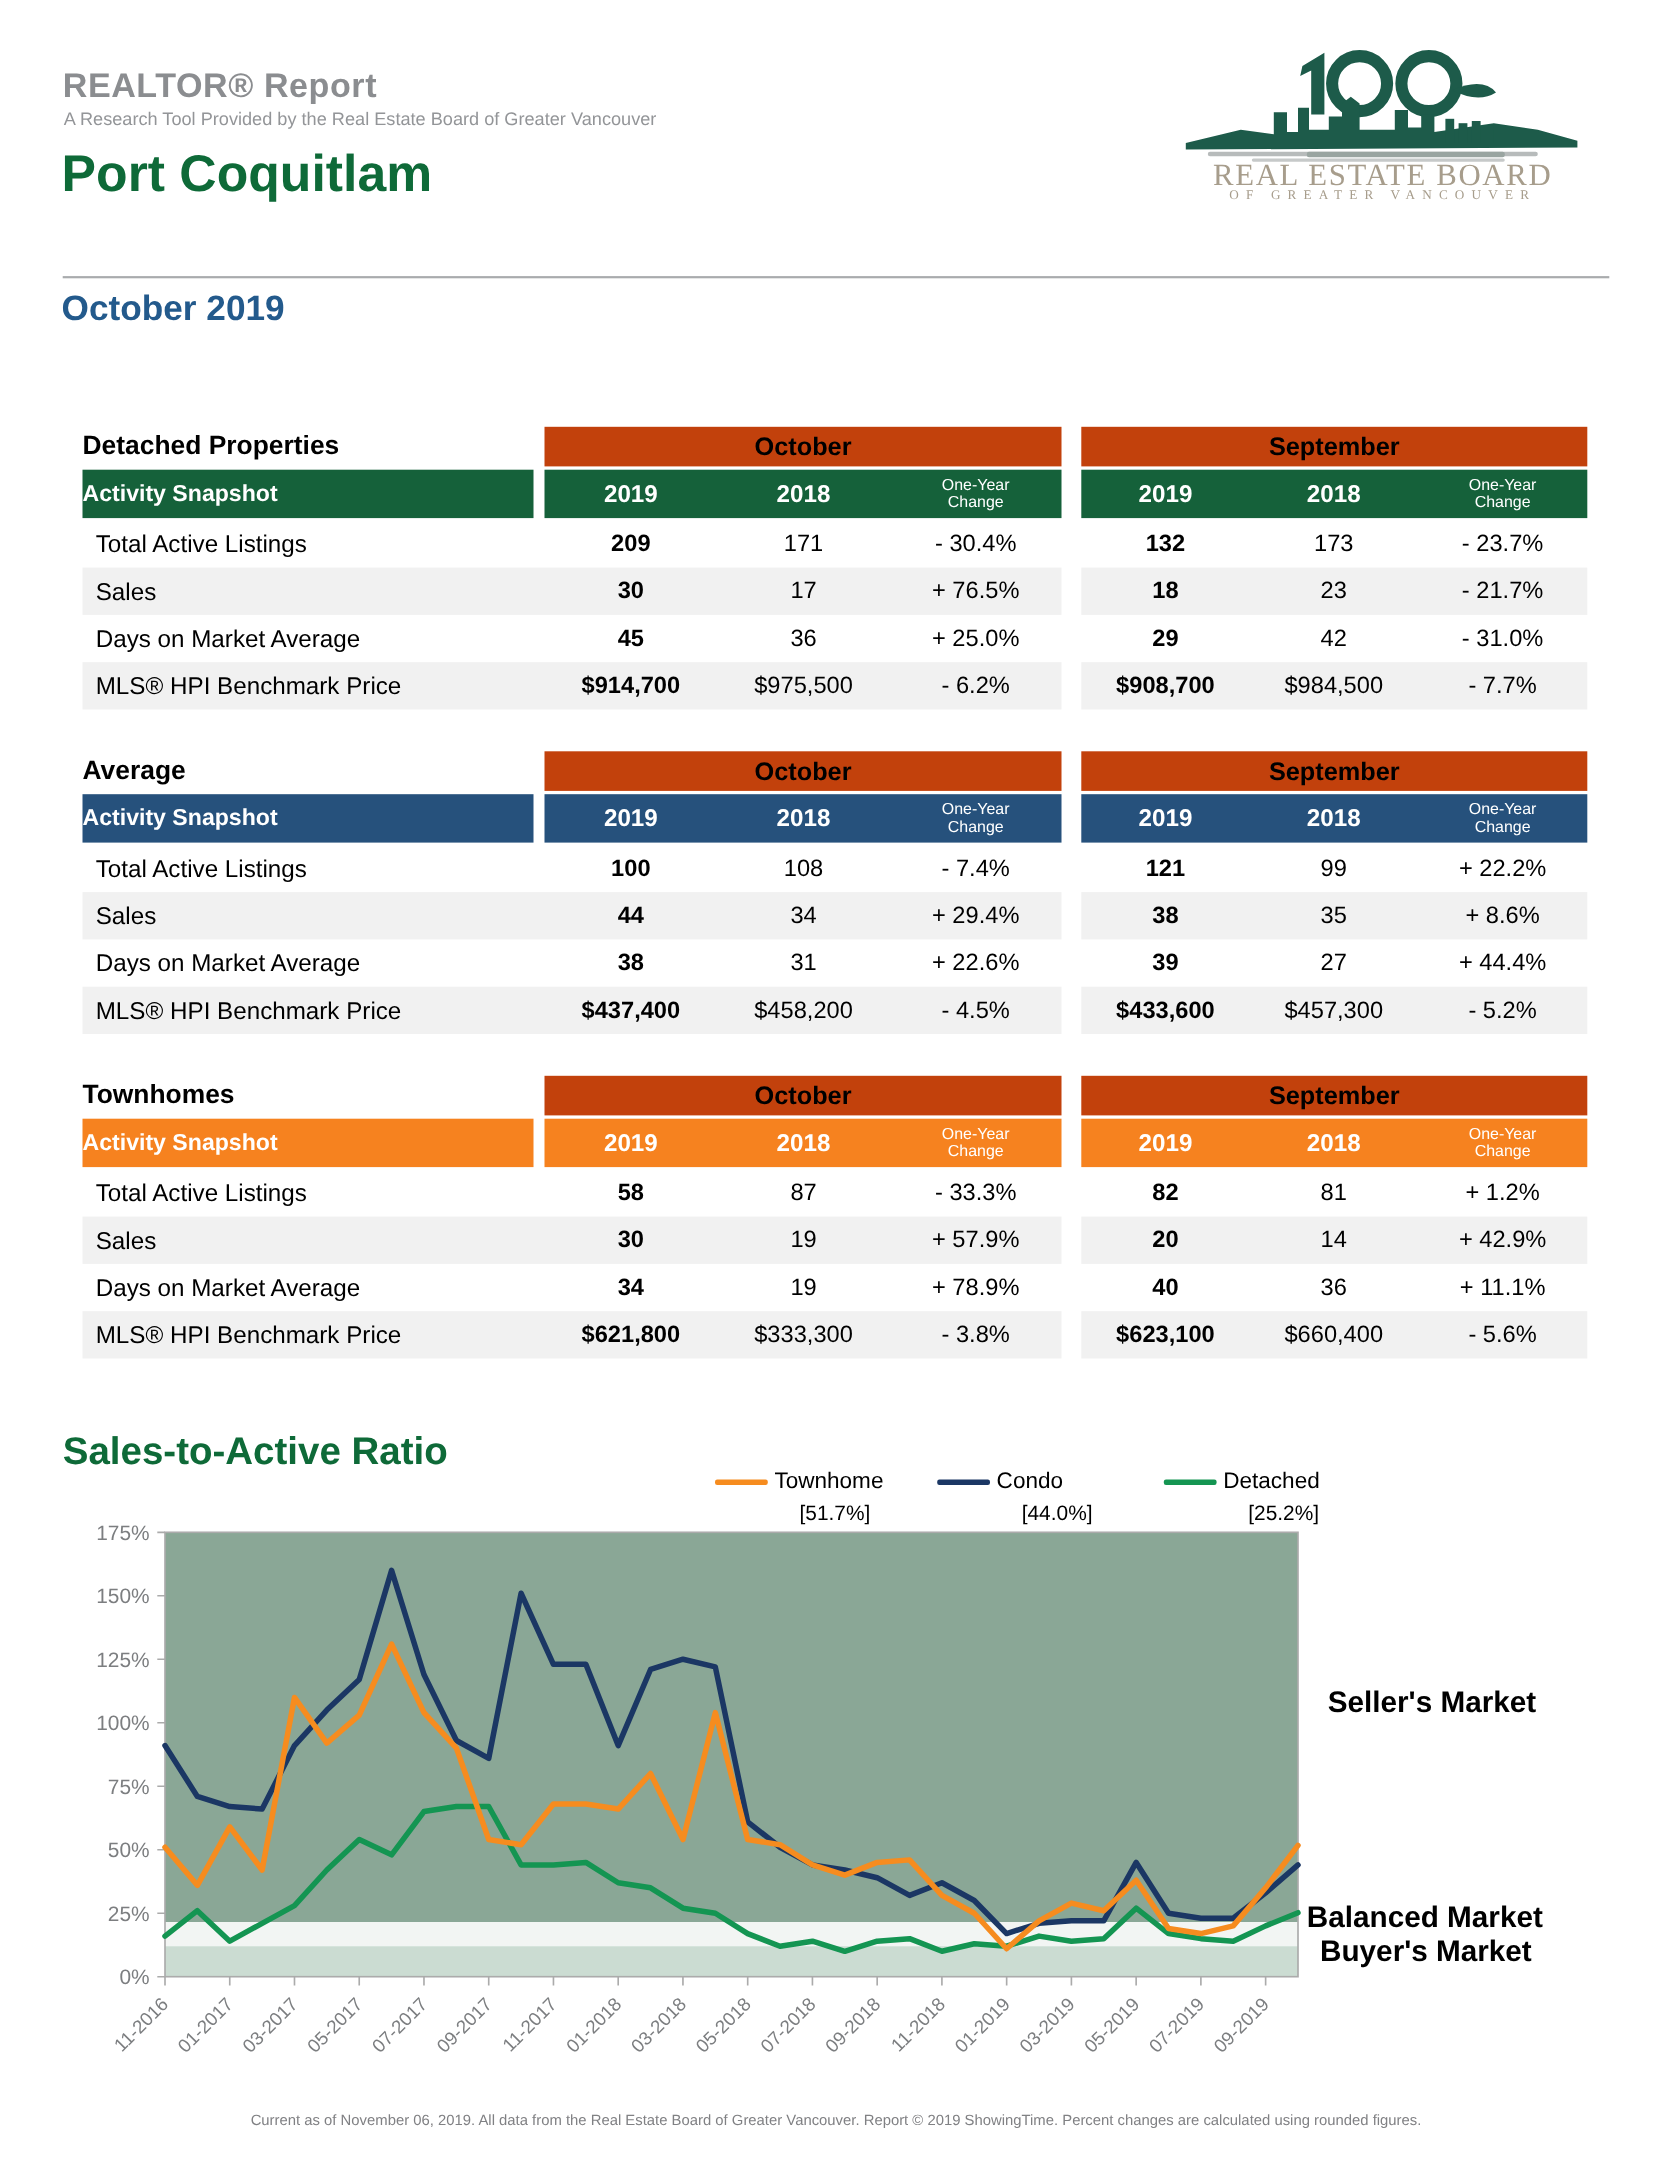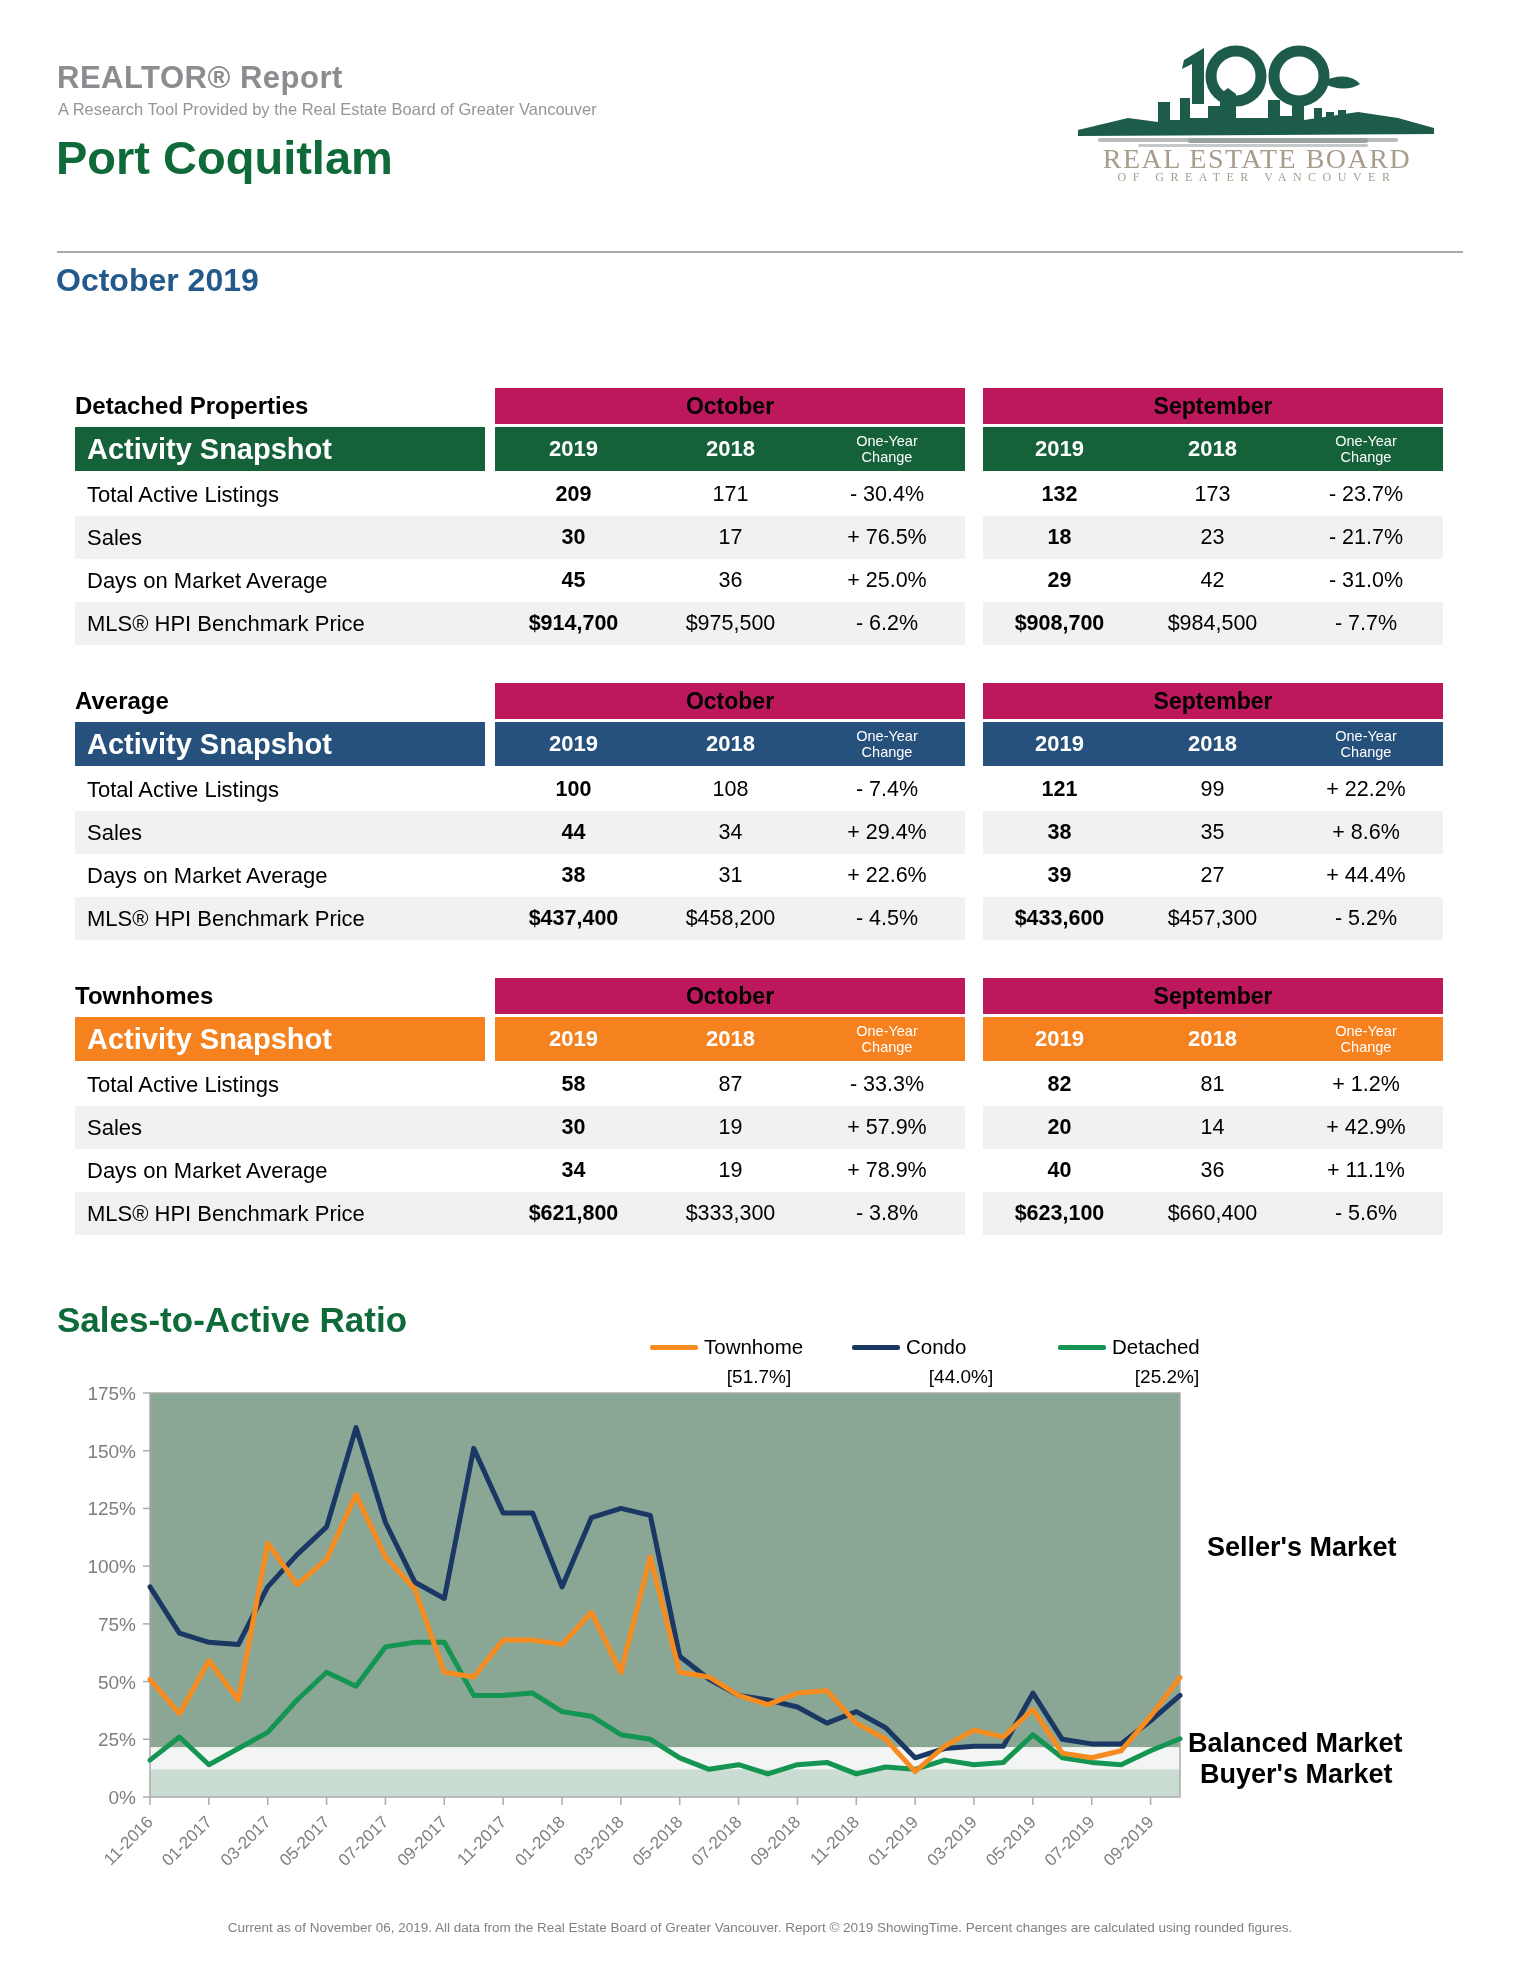--- a/index.html
+++ b/index.html
@@ -14,27 +14,27 @@
   .divider{left:57px;top:251px;width:1406px;height:2px;background:#A9ABAD;}
   .period{left:56px;top:262px;font-size:32px;font-weight:bold;color:#235A8C;}
   .logo{left:1068px;top:42px;}
 
   
   .rtable{position:absolute;left:75px;width:1368px;height:258px;}
   .trow{position:absolute;left:0;width:1368px;}
   .title-row{top:0;height:36px;}
   .section-title{position:absolute;left:0;top:0;width:410px;line-height:36px;
                  font-size:24px;font-weight:bold;color:#000;}
-  .mband{position:absolute;top:0;height:36px;background:#be185d;text-align:center;
+  .mband{position:absolute;top:0;height:36px;background:#c2410c;text-align:center;
          line-height:36px;font-size:23px;font-weight:bold;color:#000;}
   .b1{left:420px;width:470px;} .b2{left:908px;width:460px;}
   .header-row{top:39px;height:44px;}
   .seg{position:absolute;top:0;height:44px;}
   .s-label{left:0;width:410px;} .s-oct{left:420px;width:470px;} .s-sep{left:908px;width:460px;}
-  .snap{position:absolute;left:12px;top:0;line-height:44px;font-size:29px;font-weight:bold;color:#fff;}
+  .snap{position:absolute;left:0;top:0;line-height:44px;font-size:21px;font-weight:bold;color:#fff;}
   .yr,.chg{position:absolute;top:0;height:44px;text-align:center;color:#fff;}
   .yr{line-height:44px;font-size:22px;font-weight:bold;}
   .chg{font-size:14.5px;line-height:16px;display:flex;align-items:center;justify-content:center;}
   .chg span{display:block;width:86px;}
   .cc1{left:0;width:157px;} .cc2{left:157px;width:157px;} .cc3{left:314px;width:156px;}
   .cc4{left:0;width:153px;} .cc5{left:153px;width:153px;} .cc6{left:306px;width:154px;}
   .rows{position:absolute;left:0;top:85px;width:1368px;}
   .drow{position:relative;width:1368px;height:43px;}
   .drow.alt::before{content:'';position:absolute;left:0;top:0;width:890px;height:43px;background:#F1F1F1;}
   .drow.alt::after{content:'';position:absolute;left:908px;top:0;width:460px;height:43px;background:#F1F1F1;}

